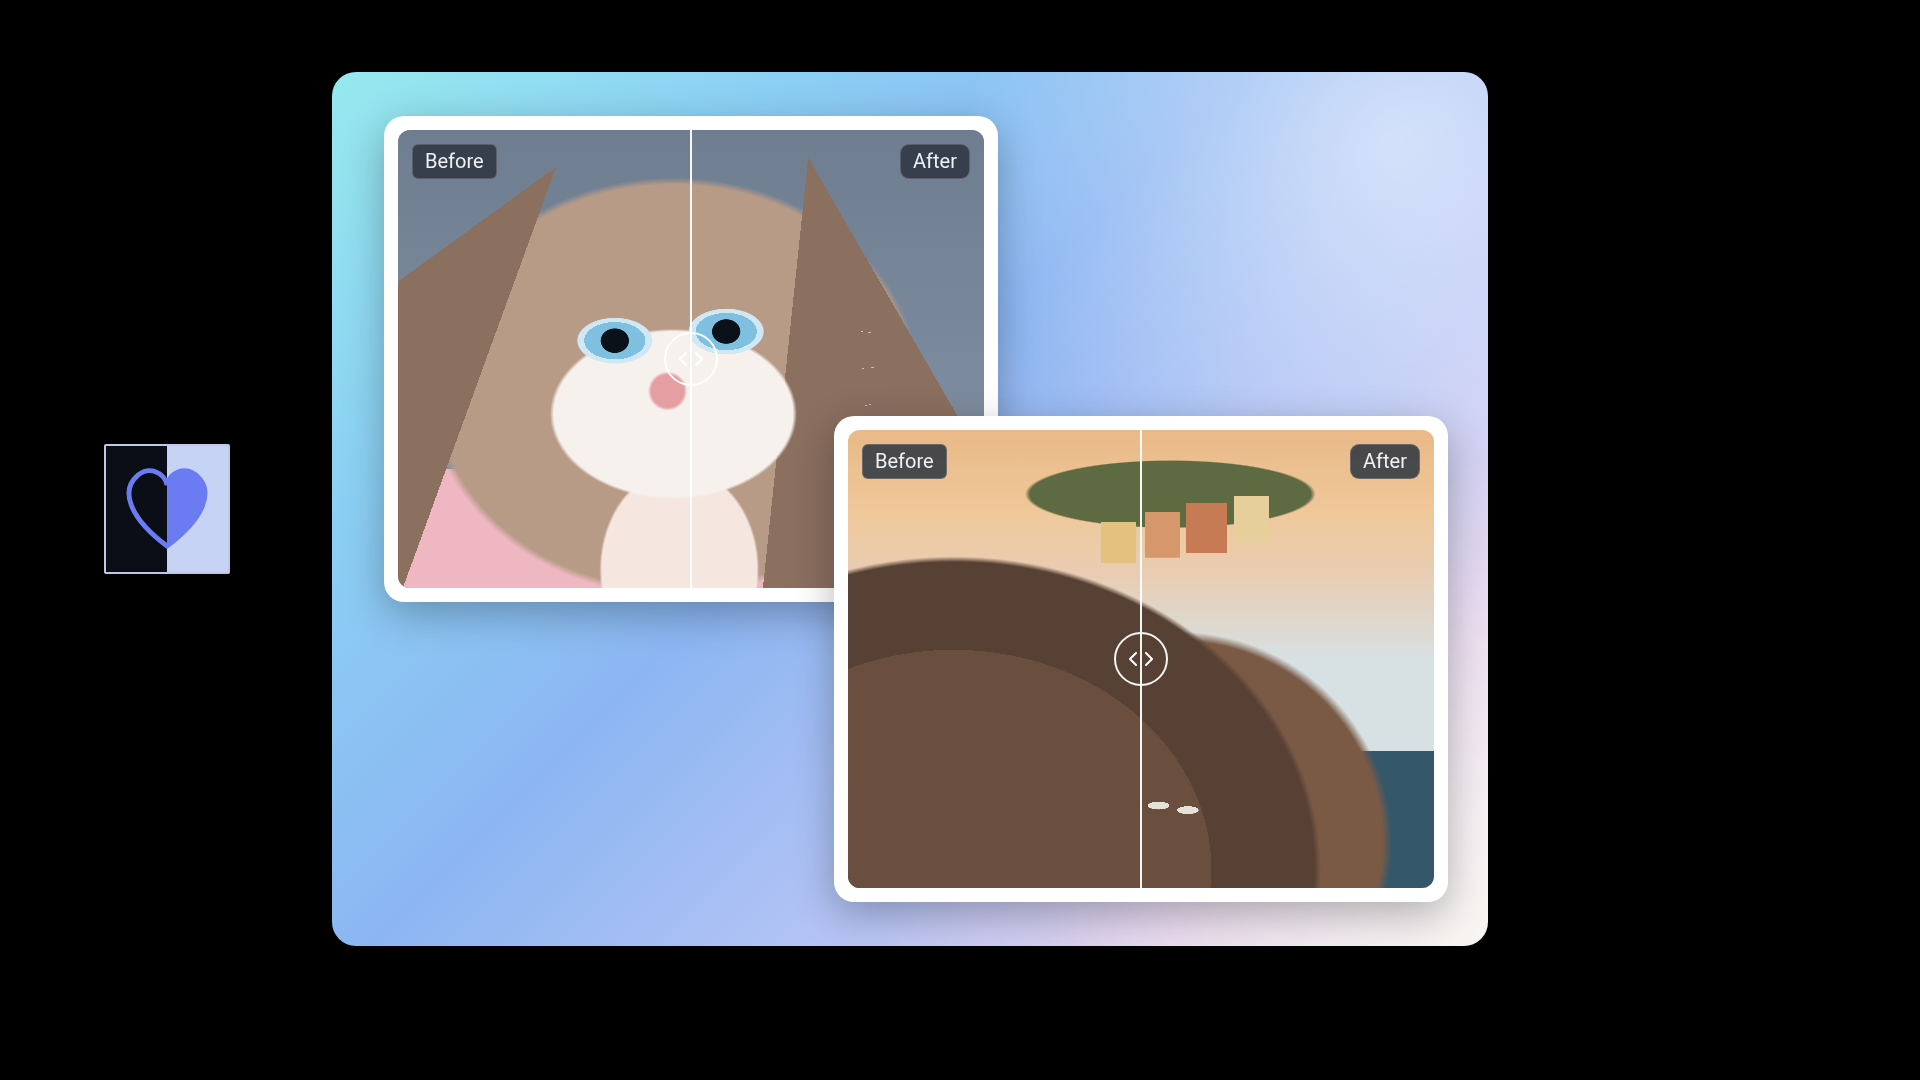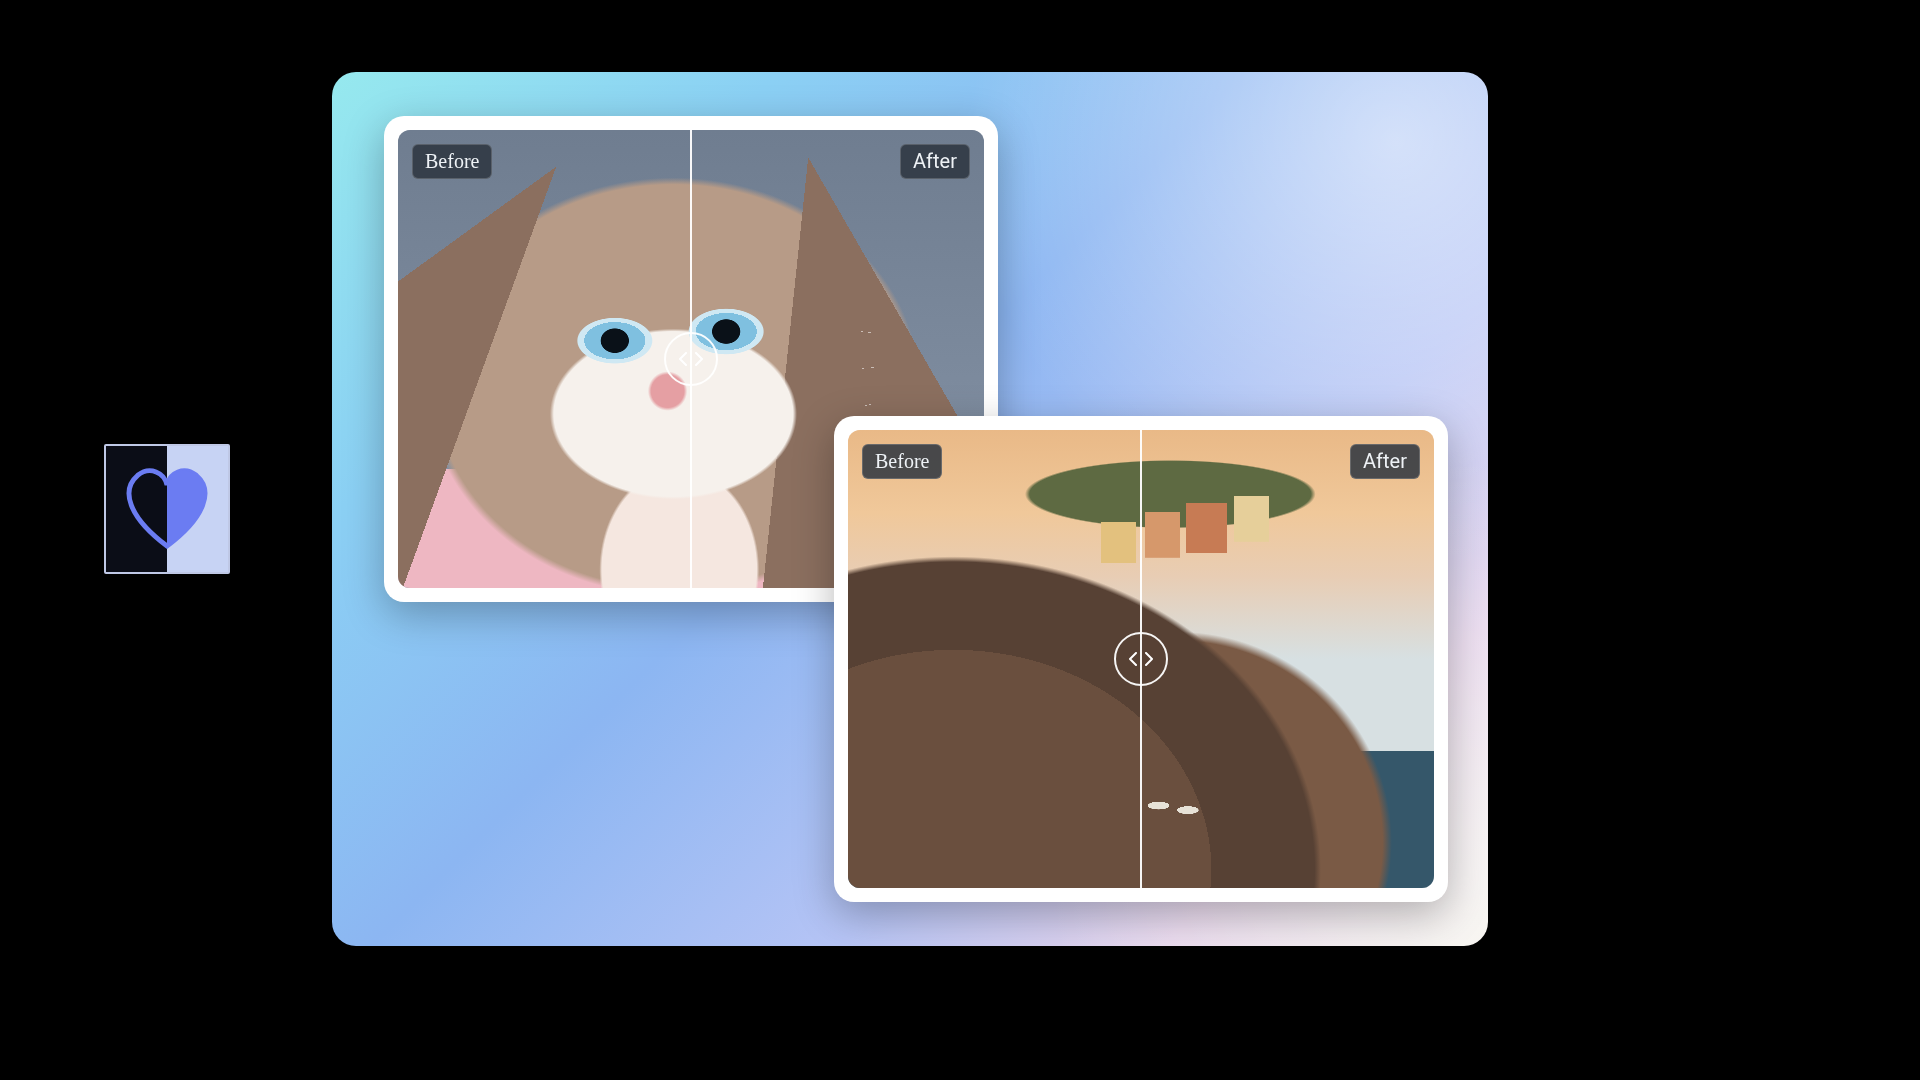--- a/index.html
+++ b/index.html
@@ -73,22 +73,22 @@
     padding: 6px 12px 7px;
     font-size: 20px;
     line-height: 1;
     color: #eef2f6;
     background: rgba(44,52,62,0.85);
     border: 1px solid rgba(255,255,255,0.18);
     border-radius: 6px;
     z-index: 50;
     user-select: none;
   }
-  .badge.before { left: 14px; font-family: Liberation Serif, serif; }
-  .badge.after  { right: 14px; }
+  .badge.before { left: 14px; }
+  .badge.after  { right: 14px; border-radius: 9px; }
 
   
   .half { position: absolute; top: 0; bottom: 0; }
   .half.left  { left: 0;  width: 50%; }
   .half.right { right: 0; width: 50%; }
 
   
   .cat-base {
     position: absolute; inset: 0;
     background:

